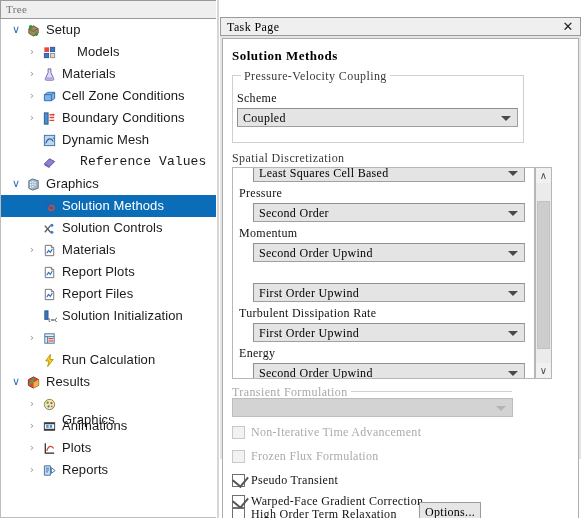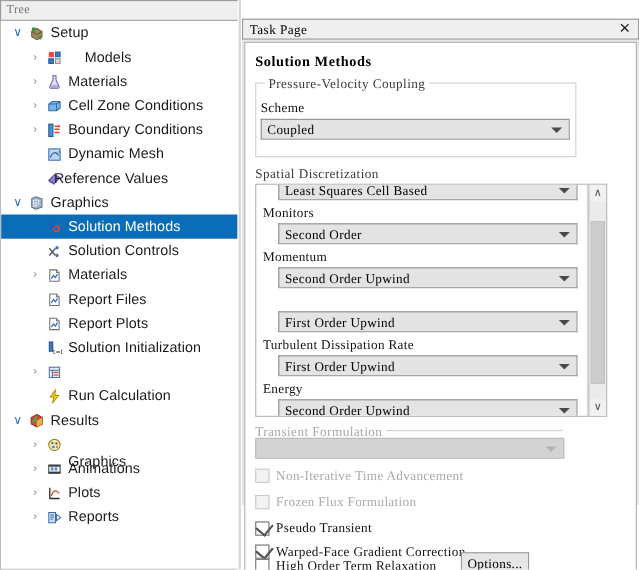--- a/index.html
+++ b/index.html
@@ -228,21 +228,21 @@
           </span>
           <span class="lbl" style="left: 61px;">Dynamic Mesh</span>
         </div>
         <div class="trow">
           <span class="ico" style="left: 40px;">
             <svg class="ic" viewBox="0 0 16 16" xmlns="http://www.w3.org/2000/svg">
               <path d="M2.5 9.5 L8 4 L13.5 7 L8 12.5 Z" fill="#8e7fd0" stroke="#5a4d99"></path>
               <path d="M2.5 9.5 L8 12.5 L8 14 L2.5 11" fill="#6f60b8"></path>
             </svg>
           </span>
-          <span class="lbl" style="left: 48px;">Reference Values</span>
+          <span class="lbl" style="left: 79px; font-family: Liberation Mono, monospace;">Reference Values</span>
         </div>
         <div class="trow">
           <span class="exp open" style="left: 8px;">∨</span>
           <span class="ico" style="left: 24px;">
             <svg class="ic" viewBox="0 0 16 16" xmlns="http://www.w3.org/2000/svg">
               <path d="M3 4 L7 2 L13 4 L13 12 L7 14 L3 12 Z" fill="#9fb6c8" stroke="#5c7285"></path>
               <rect x="4.3" y="5" width="1.4" height="1.4" fill="#fff"></rect>
               <rect x="6.6" y="4.4" width="1.4" height="1.4" fill="#fff"></rect>
               <rect x="9" y="5.2" width="1.4" height="1.4" fill="#fff"></rect>
               <rect x="4.3" y="7.6" width="1.4" height="1.4" fill="#fff"></rect>
@@ -287,31 +287,31 @@
           <span class="lbl" style="left: 61px;">Materials</span>
         </div>
         <div class="trow">
           <span class="ico" style="left: 40px;">
             <svg class="ic" viewBox="0 0 16 16" xmlns="http://www.w3.org/2000/svg">
               <path d="M3.5 2.5 L10 2.5 L12.5 5 L12.5 13.5 L3.5 13.5 Z" fill="#ffffff" stroke="#6f6f6f"></path>
               <path d="M10 2.5 L10 5 L12.5 5" fill="#dfe9f5" stroke="#6f6f6f"></path>
               <path d="M5 11 L7 8 L9 10 L11 6.5" fill="none" stroke="#2a6fc0" stroke-width="1.2"></path>
             </svg>
           </span>
-          <span class="lbl" style="left: 61px;">Report Files</span>
+          <span class="lbl" style="left: 61px;">Report Plots</span>
         </div>
         <div class="trow">
           <span class="ico" style="left: 40px;">
             <svg class="ic" viewBox="0 0 16 16" xmlns="http://www.w3.org/2000/svg">
               <path d="M3.5 2.5 L10 2.5 L12.5 5 L12.5 13.5 L3.5 13.5 Z" fill="#ffffff" stroke="#6f6f6f"></path>
               <path d="M10 2.5 L10 5 L12.5 5" fill="#dfe9f5" stroke="#6f6f6f"></path>
               <path d="M5 11 L7 8 L9 10 L11 6.5" fill="none" stroke="#2a6fc0" stroke-width="1.2"></path>
             </svg>
           </span>
-          <span class="lbl" style="left: 61px;">Report Plots</span>
+          <span class="lbl" style="left: 61px;">Report Files</span>
         </div>
         <div class="trow">
           <span class="ico" style="left: 40px;">
             <svg class="ic" viewBox="0 0 16 16" xmlns="http://www.w3.org/2000/svg">
               <rect x="3" y="2" width="3.4" height="9" fill="#3b78c4" stroke="#26558c"></rect>
               <text x="6.6" y="13.6" font-size="6" fill="#1a1a1a" font-family="DejaVu Sans">t=0</text>
             </svg>
           </span>
           <span class="lbl" style="left: 61px;">Solution Initialization</span>
         </div>
@@ -415,21 +415,21 @@
       </div>
 
       <div class="grp-title" style="left:9px;top:112px;padding-left:0;">Spatial Discretization</div>
 
       <div id="spatial-list">
         <div id="spatial-inner" style="height: 244px;">
             <div class="combo sl-combo" style="top: 21px;">
               <span class="val">Least Squares Cell Based</span>
               <span class="arw"></span>
             </div>
-            <div class="sl-label" style="top: 44px;">Monitors</div>
+            <div class="sl-label" style="top: 44px;">Pressure</div>
             <div class="combo sl-combo" style="top: 61px;">
               <span class="val">Second Order</span>
               <span class="arw"></span>
             </div>
             <div class="sl-label" style="top: 84px;">Momentum</div>
             <div class="combo sl-combo" style="top: 101px;">
               <span class="val">Second Order Upwind</span>
               <span class="arw"></span>
             </div>
             <div class="combo sl-combo" style="top: 141px;">

